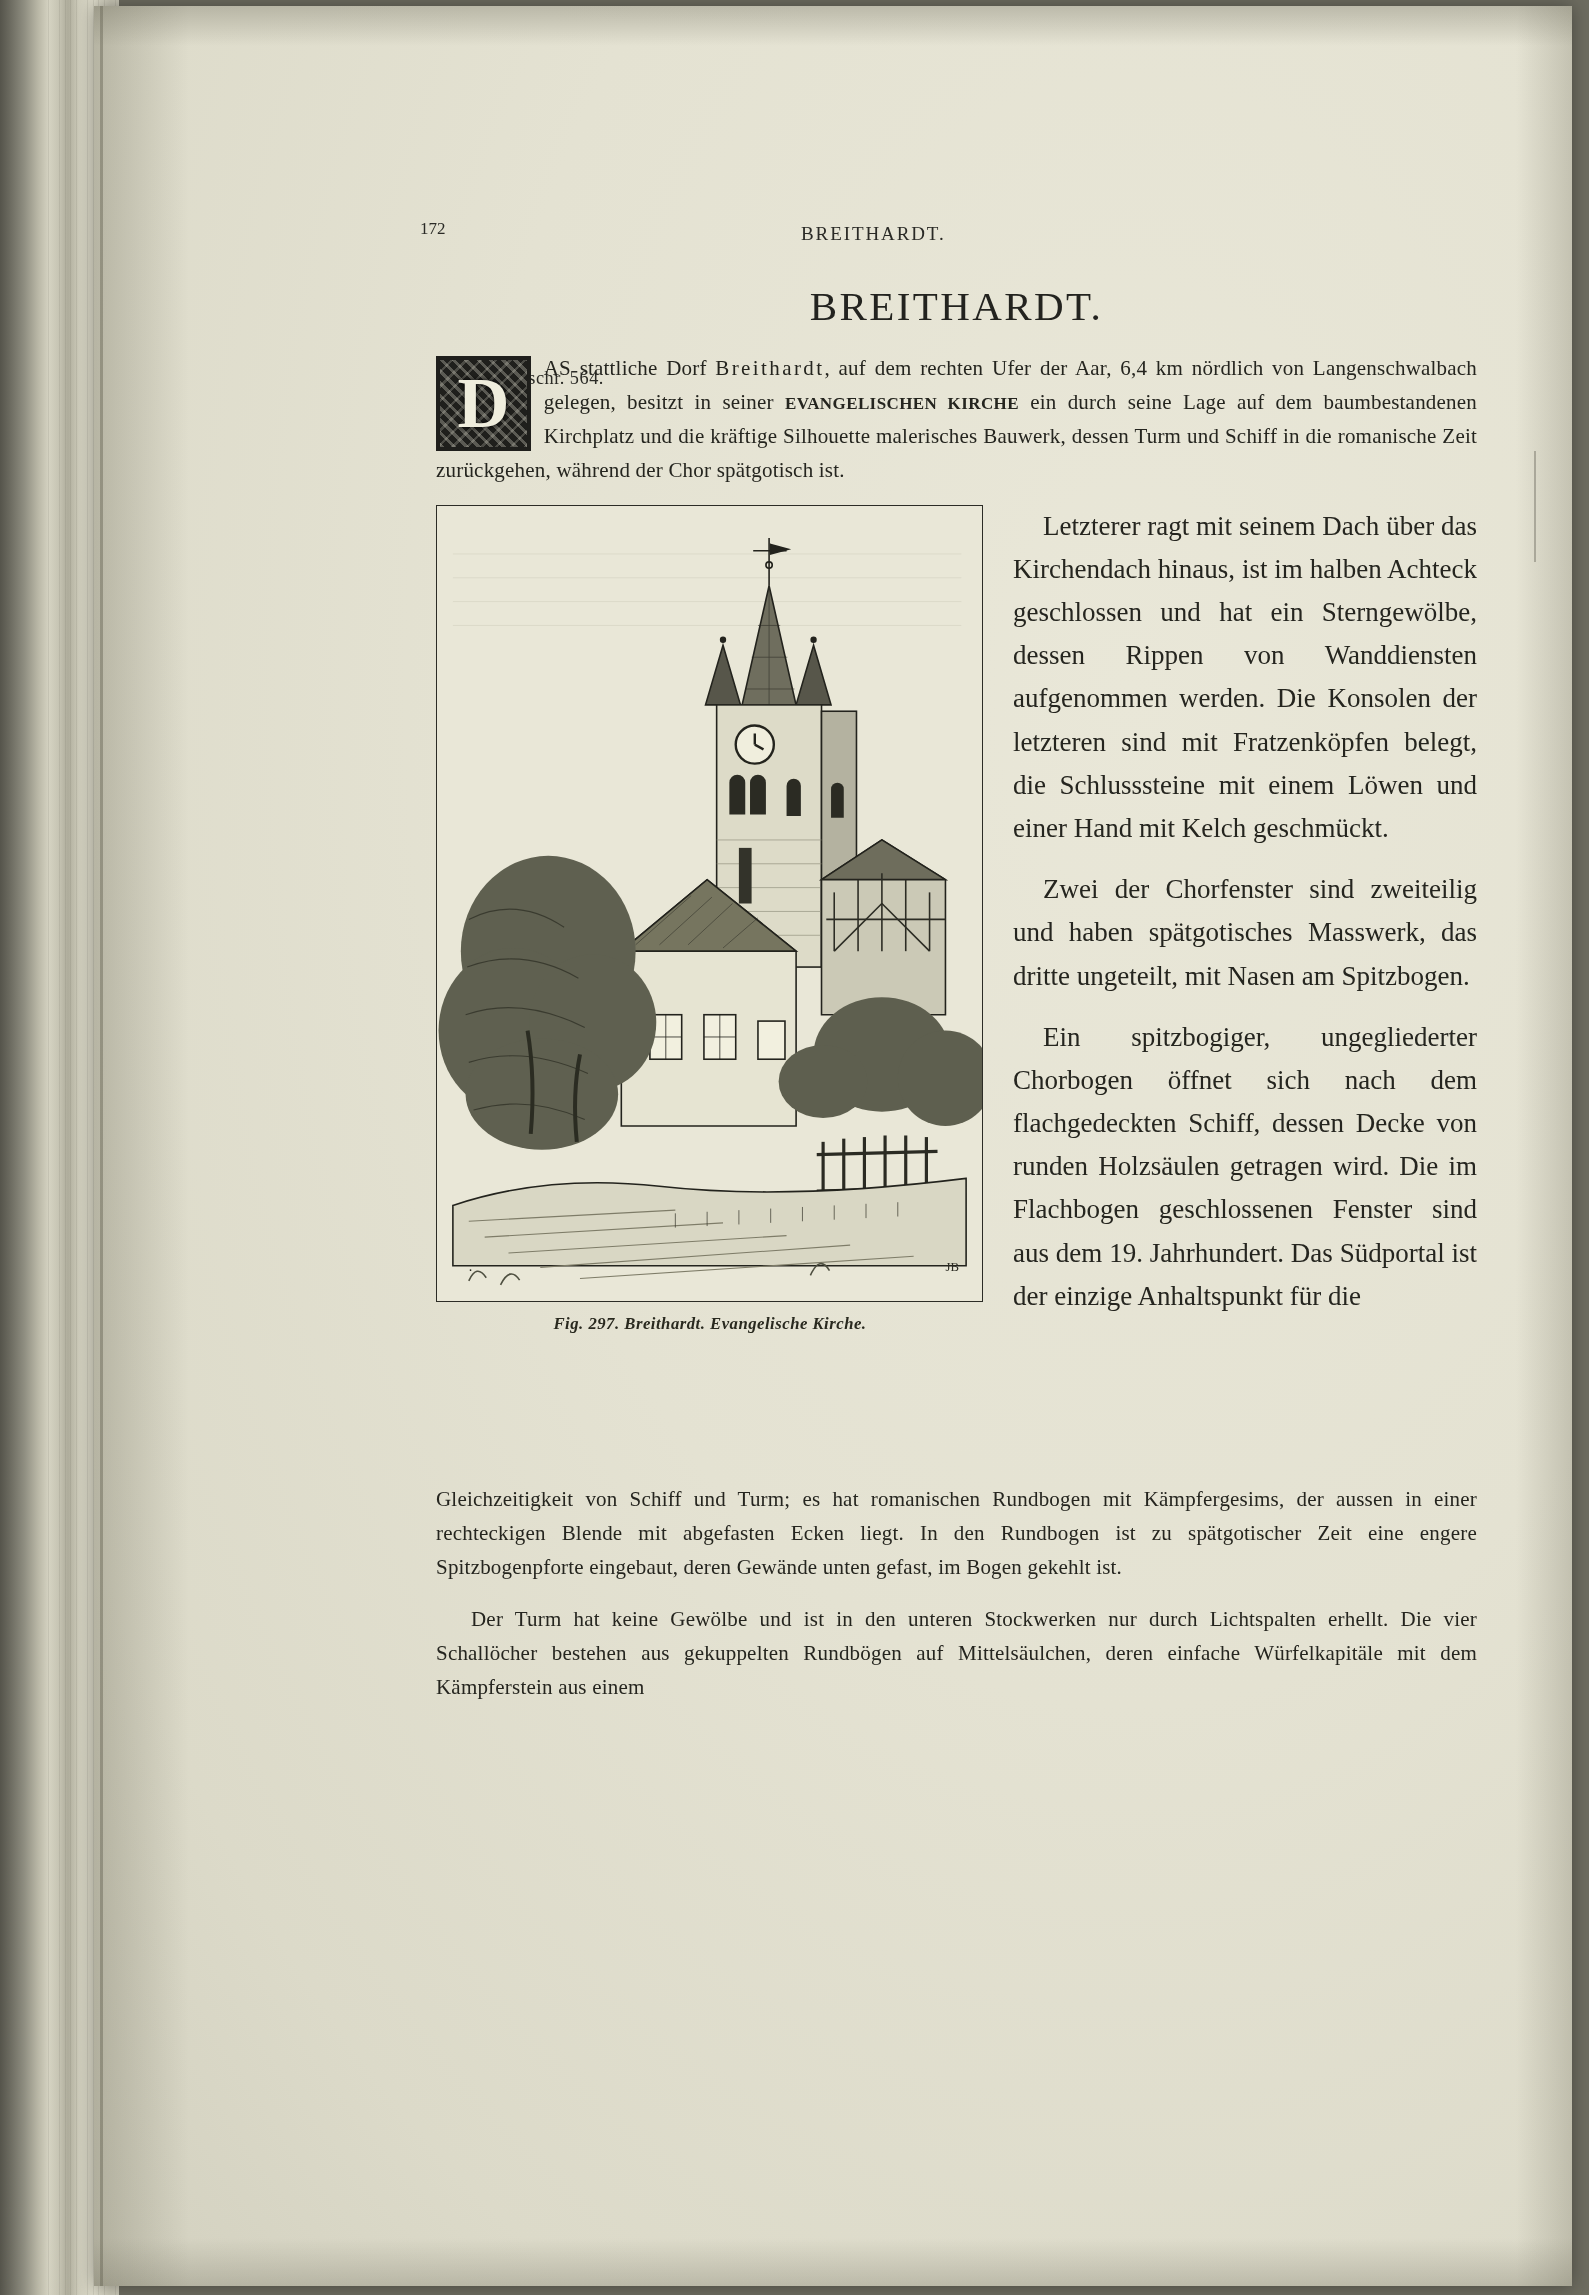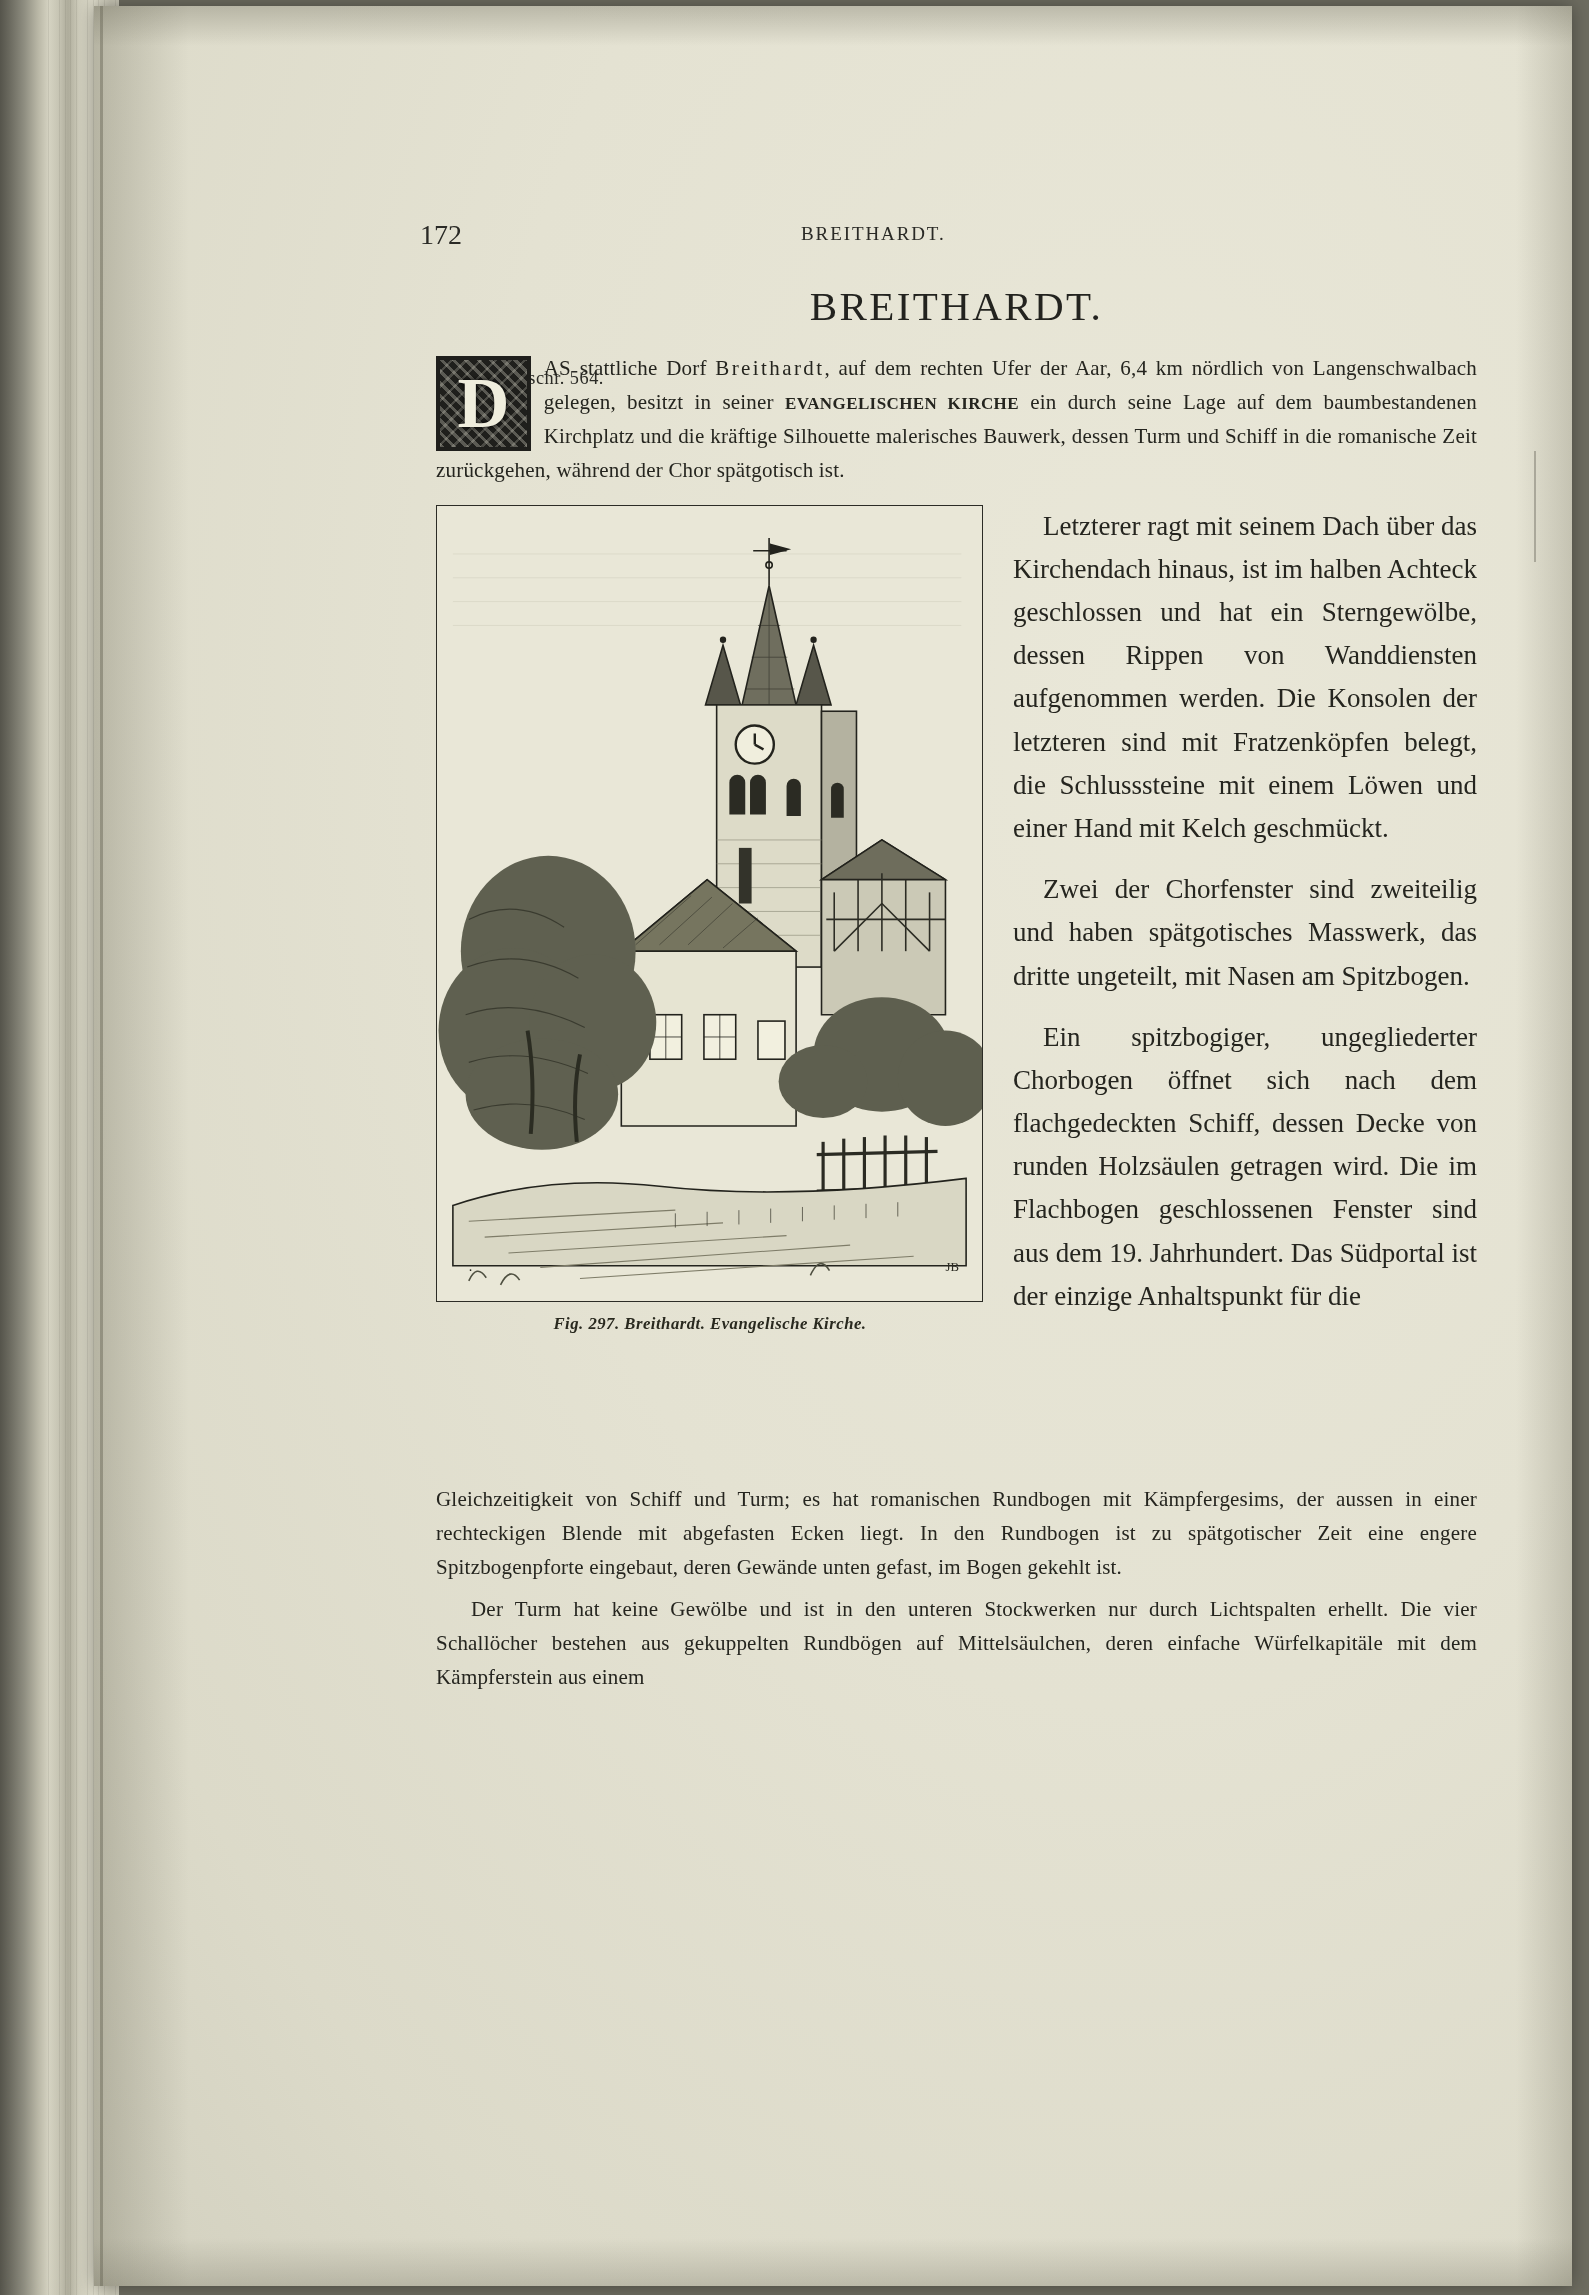--- a/index.html
+++ b/index.html
@@ -91,21 +91,21 @@
   .runhead {
     position: relative;
     height: 37px;
     font-size: 18.3px;
     letter-spacing: 1.6px;
   }
   .folio {
     position: absolute;
     left: -16px;
     top: 22px;
-    font-size: 28px;
+    font-size: 17px;
     letter-spacing: 0px;
     font-family: "Liberation Serif", serif;
   }
   .runhead-title {
     position: absolute;
     left: 365px;
     top: 26px;
     font-size: 19px;
     letter-spacing: 1.9px;
   }
@@ -205,21 +205,21 @@
     font-size: 27px;
     line-height: 1.60;
     text-align: justify;
     color: #25251f;
   }
   .side-col p { margin: 0 0 0 0; text-indent: 30px; }
   .side-col p + p { margin-top: 18px; }
 
   .after-fig { clear: both; }
   .after-fig p { margin: 0; text-indent: 0; }
-  .after-fig p.indent { text-indent: 35px; margin-top: 8px; }
+  .after-fig p.indent { text-indent: 35px; margin-top: 18px; }
 
   
   svg.art { display:block; width: 100%; height: 100%; }
 </style>
 </head>
 <body>
 
 <div class="scan">
 
   <div class="book-edge">

